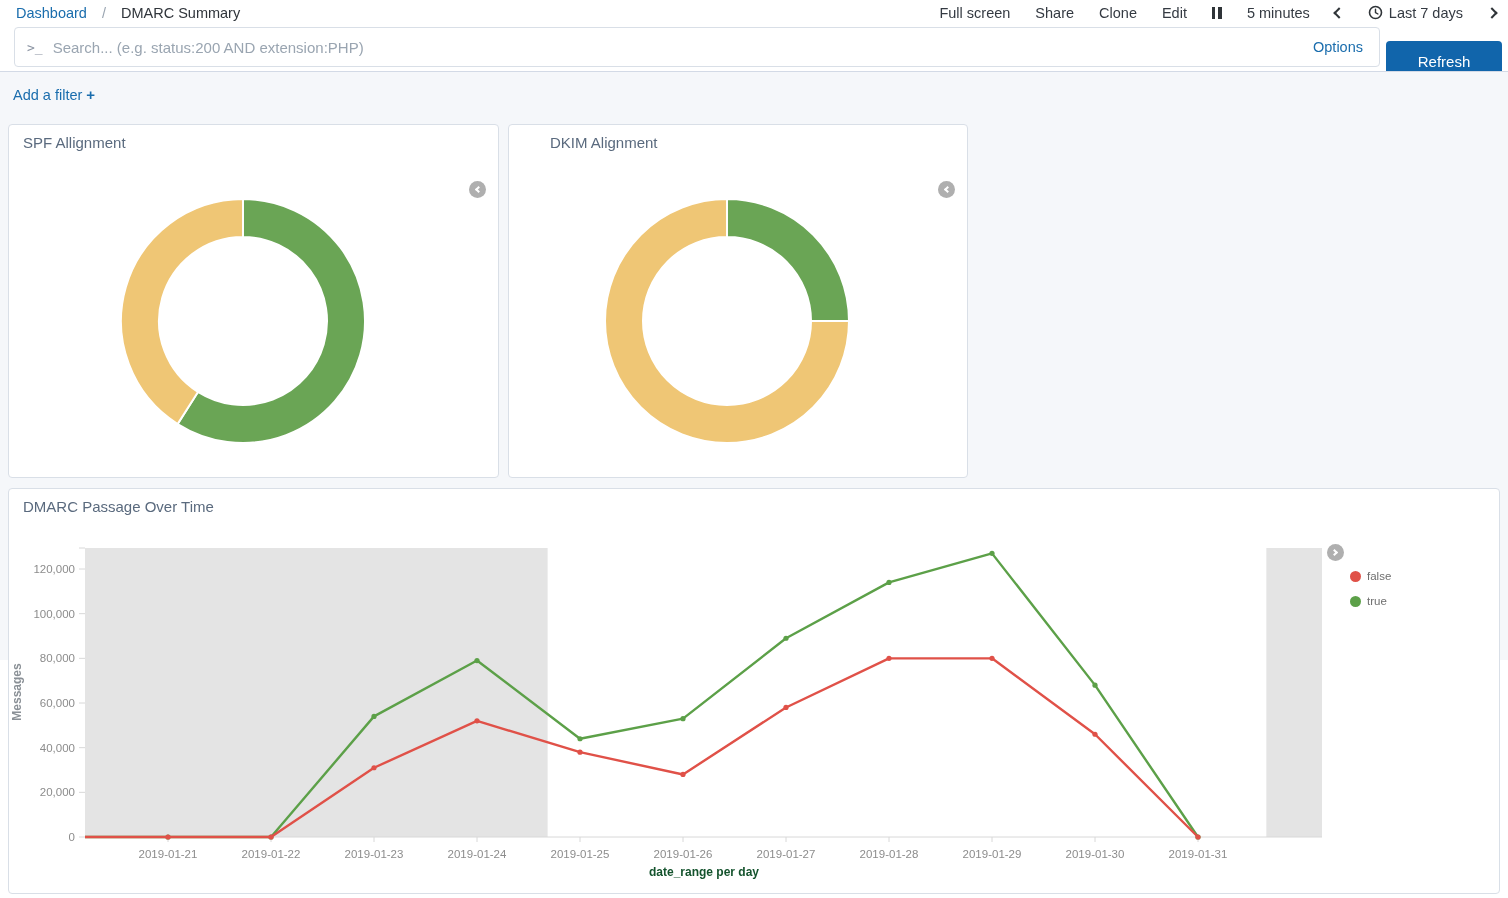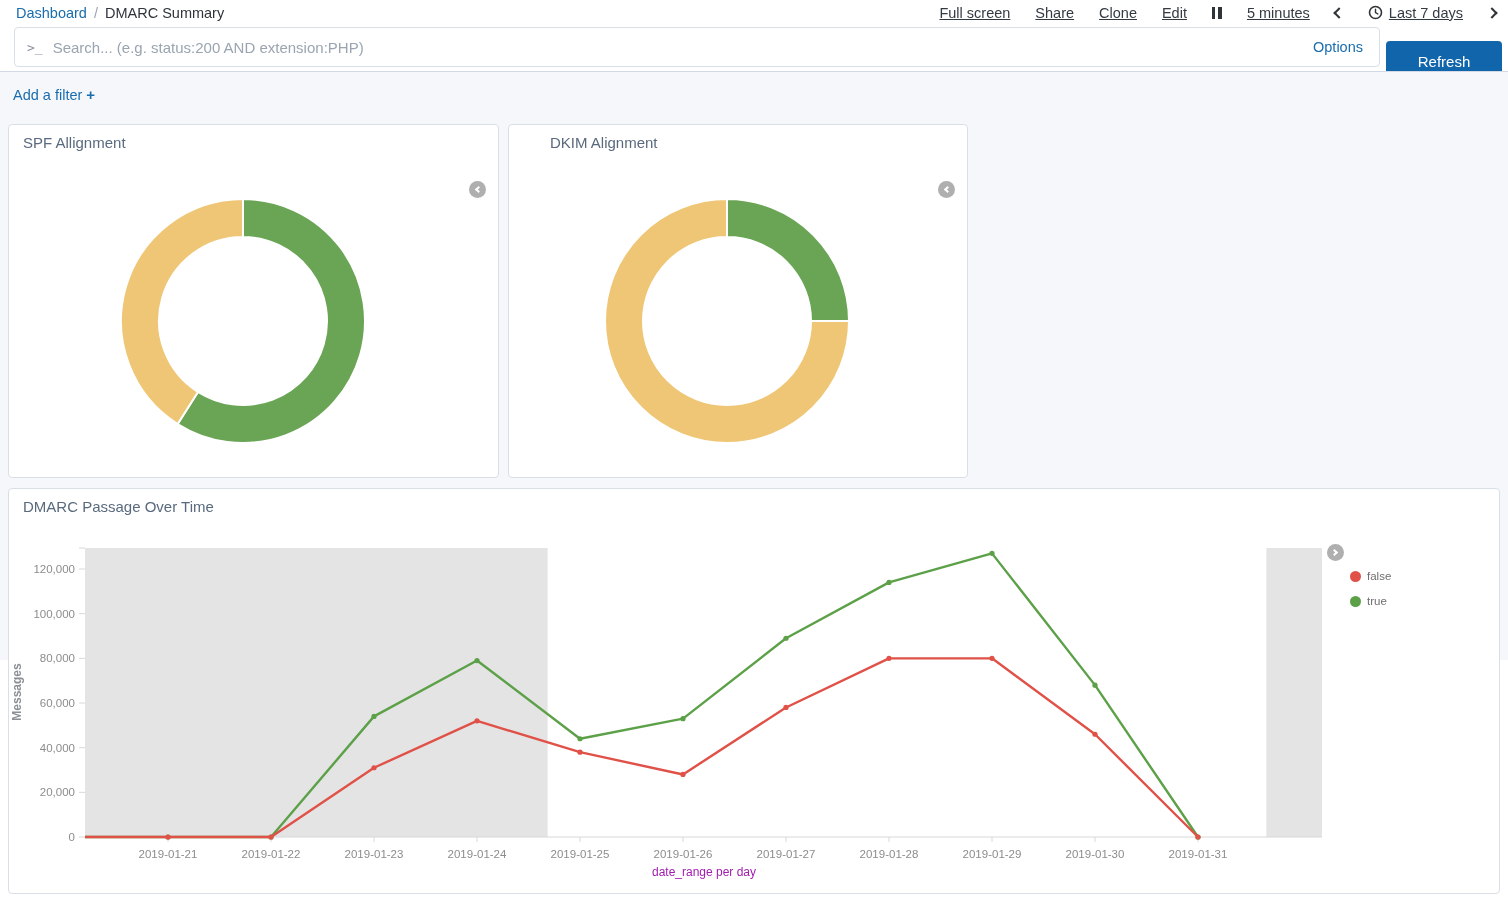--- a/index.html
+++ b/index.html
@@ -4,25 +4,25 @@
 <style>
   * { margin:0; padding:0; box-sizing:border-box; }
   html,body { background:#fff; }
   .app {
     position:relative; width:1508px; height:898px; overflow:hidden;
     font-family:"Liberation Sans", sans-serif; color:#3B3F48; background:#fff;
   }
   
   .topbar { position:absolute; left:0; top:0; width:100%; height:25px;
             display:flex; align-items:center; padding:0 12px 0 16px; }
-  .breadcrumb { font-size:14.5px; display:flex; gap:7px; align-items:flex-end; }
+  .breadcrumb { font-size:14.5px; display:flex; gap:15px; align-items:flex-end; }
   .breadcrumb a { color:#1A6DAD; text-decoration:none; cursor:pointer; }
   .breadcrumb .sep { color:#9AA5B1; }
   .breadcrumb .current { color:#30353B; }
-  .topmenu { margin-left:auto; display:flex; align-items:center; gap:25px; font-size:14.5px; color:#343A42;text-decoration:underline; }
+  .topmenu { margin-left:auto; display:flex; align-items:center; gap:25px; font-size:14.5px; color:#343A42; }
   .topmenu .mi { cursor:pointer; white-space:nowrap; }
   .pause { display:inline-flex; gap:3px; cursor:pointer; }
   .pause i { display:block; width:3.5px; height:12px; background:#2F3438; }
   .chev { display:inline-block; width:8px; height:8px; border-left:2.4px solid #2F3438; border-bottom:2.4px solid #2F3438; cursor:pointer; }
   .chev.left  { transform:rotate(45deg); }
   .chev.right { transform:rotate(225deg); }
   .timepick { display:flex; align-items:center; gap:6px; cursor:pointer; }
   
   .searchrow { position:absolute; left:0; top:25px; width:100%; height:46px; background:#fff; }
   .searchbox { position:absolute; left:14px; top:2px; width:1366px; height:40px;
@@ -54,21 +54,21 @@
   .legend-toggle .tchev { display:block; width:5px; height:5px; border-left:2px solid #fff; border-bottom:2px solid #fff; }
   .legend-toggle .tchev.l { transform:rotate(45deg); margin-left:2px; }
   .legend-toggle .tchev.r { transform:rotate(225deg); margin-right:2px; }
   .donut-toggle { top:56px; right:12px; }
   
   .ts-svg { position:absolute; left:0; top:0; }
   .ts-title { position:absolute; left:14px; top:9px; font-size:15px; color:#5A6A7E; }
   .y-axis-title { position:absolute; left:-42px; top:196px; width:100px; text-align:center;
                   transform:rotate(-90deg); font-size:12px; font-weight:700; color:#8A9096; }
   .x-axis-title { position:absolute; left:0; top:376px; width:1390px; text-align:center;
-                  font-size:12px; font-weight:400; color:#a21caf; }
+                  font-size:12px; font-weight:700; color:#14532d; }
   .ts-legend { position:absolute; left:1318px; top:55px; }
   .ts-legend .legend-toggle { position:relative; margin-bottom:9px; }
   .legend-item { display:flex; align-items:center; gap:6px; margin-left:23px; margin-bottom:13px; cursor:pointer; }
   .legend-item .dot { width:11px; height:11px; border-radius:50%; }
   .legend-item .lbl { font-size:11.5px; color:#6E6E6E; }
   .tick-label { font-size:11.5px; fill:#8C8C8C; font-family:"Liberation Sans",sans-serif; }
 </style>
 </head>
 <body>
 

